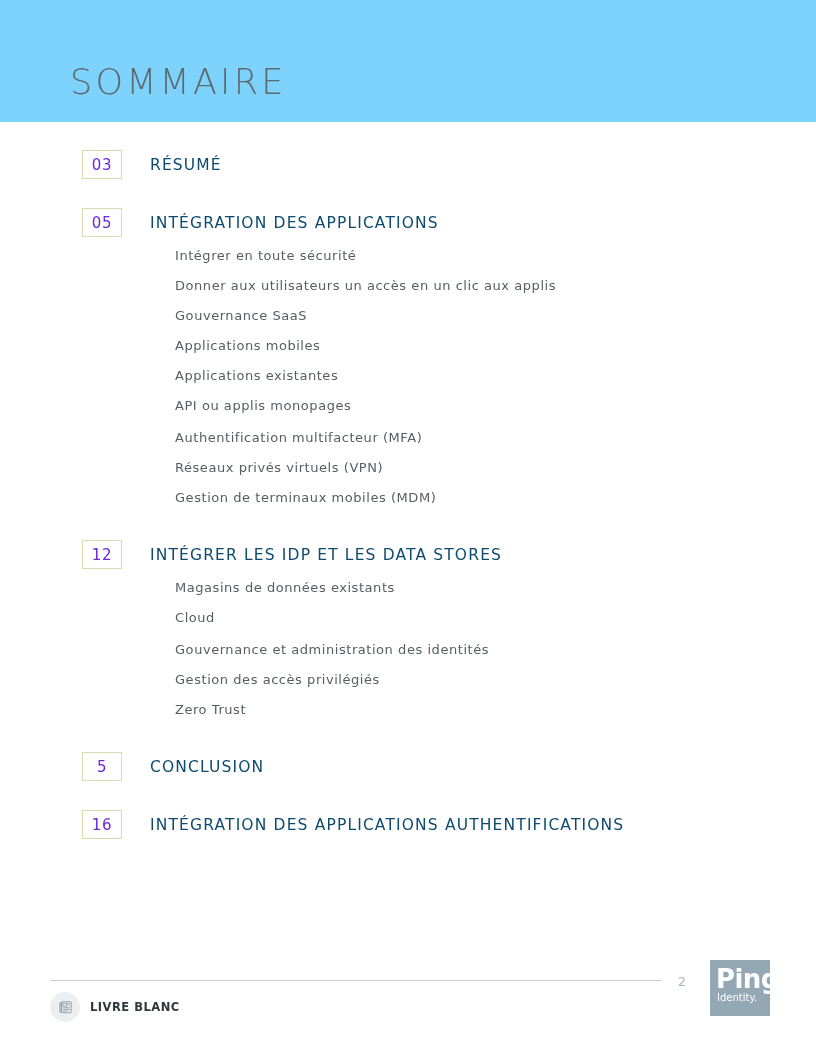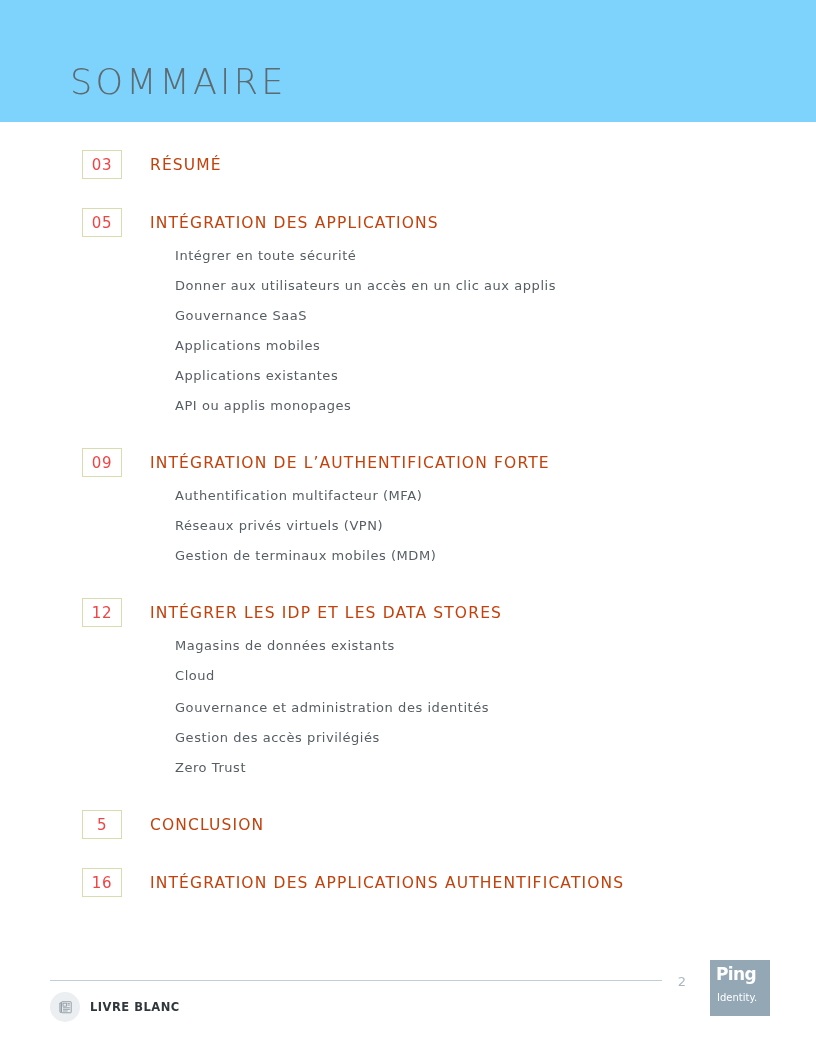--- a/index.html
+++ b/index.html
@@ -62,34 +62,34 @@
     left: 82px;
     top: 0;
     width: 40px;
     height: 29px;
     box-sizing: border-box;
     border: 1px solid #d9dcae;
     display: flex;
     align-items: center;
     justify-content: center;
     font-size: 15px;
-    color: #ef4444;
+    color: #6d28d9;
     letter-spacing: 0.6px;
     font-family: "DejaVu Sans", sans-serif;
   }
   .section-title {
     position: absolute;
     left: 150px;
     top: 0;
     height: 29px;
     display: flex;
     align-items: center;
     font-size: 15.5px;
     letter-spacing: 1.15px;
-    color: #c2410c;
+    color: #0c4a6e;
     font-family: "DejaVu Sans", sans-serif;
     white-space: nowrap;
     font-weight: 400;
   }
   .sub-list {
     margin: 0;
     padding: 0;
     list-style: none;
     text-align: right;
   }
@@ -178,21 +178,21 @@
     left: 710px;
     top: 0px;
     width: 60px;
     height: 56px;
     background: #93a7b5;
   }
   .logo-ping {
     position: absolute;
     left: 6px;
     top: 6px;
-    font-size: 17px;
+    font-size: 26px;
     font-weight: bold;
     color: #ffffff;
     letter-spacing: -0.6px;
     font-family: "DejaVu Sans", sans-serif;
     line-height: 1;
   }
   .logo-identity {
     position: absolute;
     left: 7px;
     top: 33px;
@@ -225,24 +225,20 @@
       <ul class="sub-list">
         <li class="sub-item">Intégrer en toute sécurité</li>
         <li class="sub-item">Donner aux utilisateurs un accès en un clic aux applis</li>
         <li class="sub-item">Gouvernance SaaS</li>
         <li class="sub-item">Applications mobiles</li>
         <li class="sub-item">Applications existantes</li>
         <li class="sub-item">API ou applis monopages</li>
       </ul>
     </div>
     <div class="toc-group">
-      <div class="toc-entry">
-        <div class="page-box">09</div>
-        <div class="section-title">INTÉGRATION DE L’AUTHENTIFICATION FORTE</div>
-      </div>
       <div class="group-gap-sm"></div>
       <ul class="sub-list">
         <li class="sub-item">Authentification multifacteur (MFA)</li>
         <li class="sub-item">Réseaux privés virtuels (VPN)</li>
         <li class="sub-item">Gestion de terminaux mobiles (MDM)</li>
       </ul>
     </div>
     <div class="toc-group">
       <div class="toc-entry">
         <div class="page-box">12</div>

